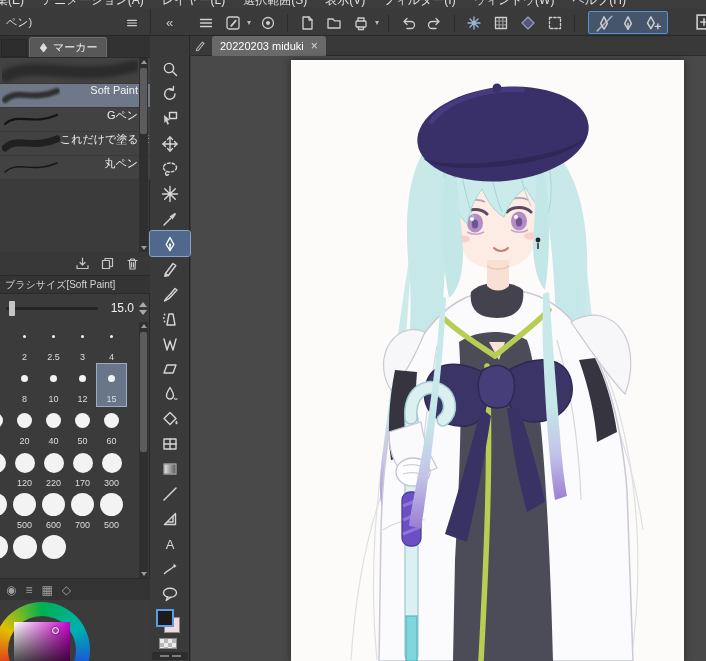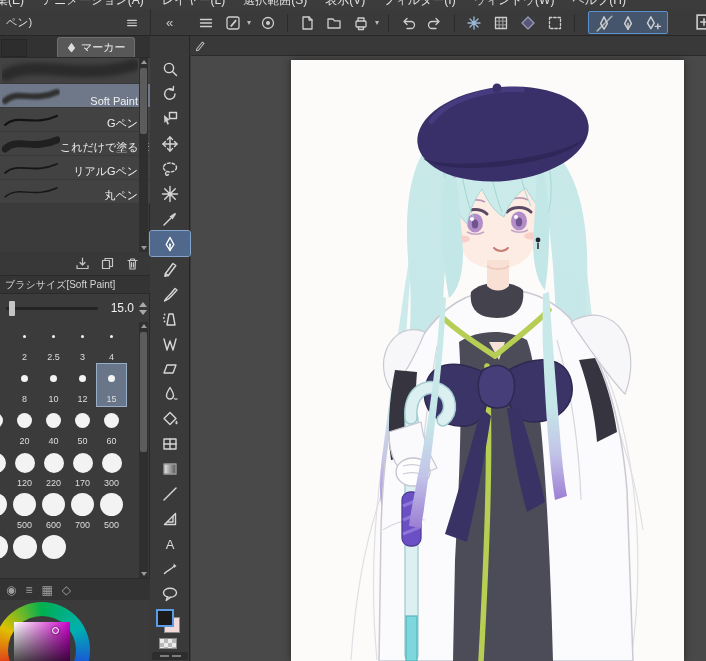--- a/index.html
+++ b/index.html
@@ -24,26 +24,26 @@
   .tbicon { width:20px; height:20px; display:flex; align-items:center; justify-content:center; border-radius:2px; }
   .tbicon svg { stroke:#cecece; fill:none; stroke-width:1.3; stroke-linecap:round; stroke-linejoin:round; display:block; }
   .vsep { width:1px; height:18px; background:#2a2a2a; margin:0 2px; }
   .ddown { font-size:8px; color:#b8b8b8; margin-left:-3px; }
   #right-group { position:absolute; left:588px; top:2px; height:23px; display:flex; align-items:center; gap:4px; padding:0 5px;
     border:1px solid #5a8fd0; background:#45556b; border-radius:2px; }
   #partial-icon { position:absolute; left:694px; top:3px; width:20px; height:20px; overflow:hidden; }
 
   
   #subtool-panel { left:0; top:36px; width:150px; height:625px; background:#3b3b3b; border-right:1px solid #282828; }
-  #tab-row { position:absolute; left:0; top:0; width:150px; height:22px; background:#323232; border-bottom:1px solid #2a2a2a; display:flex; align-items:flex-end;gap:28px; }
+  #tab-row { position:absolute; left:0; top:0; width:150px; height:22px; background:#323232; border-bottom:1px solid #2a2a2a; display:flex; align-items:flex-end; }
   #tab-stub { width:26px; height:18px; background:#2d2d2d; border:1px solid #262626; margin-left:1px; }
   #marker-tab { height:20px; margin-left:2px; padding:0 8px; background:#585858; border:1px solid #6e6e6e; border-bottom:none;
     border-radius:3px 3px 0 0; display:flex; align-items:center; gap:4px; font-size:11px; color:#f2f2f2; }
   #brush-list { position:absolute; left:0; top:22px; width:150px; height:194px; overflow:hidden; }
-  .brow { height:24px; display:flex; align-items:flex-end; background:#424242; border-bottom:1px solid #393939; padding:0 12px 0 2px; }
+  .brow { height:24px; display:flex; align-items:flex-start; background:#424242; border-bottom:1px solid #393939; padding:0 12px 0 2px; }
   .brow.partial { height:26px; }
   .brow.sel { background:#6e7888; }
   .brow .bname { margin-left:auto; font-size:11px; color:#f0f0f0; white-space:nowrap; }
   .brow svg { display:block; flex:none; }
   .sb { position:absolute; width:9px; background:#2f2f2f; }
   .sb .arr-up, .sb .arr-dn { position:absolute; left:1.5px; width:0; height:0; }
   .arr-up { top:2px; border-left:3px solid transparent; border-right:3px solid transparent; border-bottom:4px solid #9a9a9a; }
   .arr-dn { bottom:2px; border-left:3px solid transparent; border-right:3px solid transparent; border-top:4px solid #9a9a9a; }
   .sb .thumb { position:absolute; left:1px; width:7px; background:#5c5c5c; border-radius:2px; }
 
@@ -291,26 +291,20 @@
         <span class="bname">Gペン</span>
       </div>
       <div class="brow">
         <svg width="58" height="22" viewBox="0 0 58 22">
             <path d="M3 16 C16 4 30 18 55 7" stroke="#202020" stroke-width="7" fill="none" stroke-linecap="round"></path>
           </svg>
         <span class="bname">これだけで塗る筆</span>
       </div>
       <div class="brow">
         <svg width="58" height="22" viewBox="0 0 58 22">
-            <path d="M3 16 C16 4 30 18 55 7" stroke="#161616" stroke-width="1.8" fill="none" stroke-linecap="round"></path>
-          </svg>
-        <span class="bname">リアルGペン</span>
-      </div>
-      <div class="brow">
-        <svg width="58" height="22" viewBox="0 0 58 22">
             <path d="M3 16 C16 4 30 18 55 7" stroke="#161616" stroke-width="1.4" fill="none" stroke-linecap="round"></path>
           </svg>
         <span class="bname">丸ペン</span>
       </div>
     </div>
     <div class="sb" style="right:1px;top:22px;height:194px;">
       <i class="arr-up"></i>
       <div class="thumb" style="top:10px;height:66px;"></div>
       <i class="arr-dn"></i>
     </div>
@@ -696,20 +690,24 @@
         <i></i>
         <i></i>
       </div>
   </div>
 
   <div id="canvas-area" class="abs">
     <div id="tabbar">
       <svg width="12" height="12" viewBox="0 0 14 14">
           <path d="M2 10.5 L8.5 2.5 L10.5 4 L4 12 L1.8 12.4 Z"></path>
         </svg>
+      <div id="doc-tab">
+        <span>20220203 miduki</span>
+        <span class="close">×</span>
+      </div>
     </div>
 
     <div id="canvas-page">
       <svg viewBox="0 0 393 601" width="393" height="601">
         <defs>
           <linearGradient id="hairG" x1="0" y1="0" x2="0" y2="1">
             <stop offset="0" stop-color="#c9e9e9"></stop>
             <stop offset="0.55" stop-color="#c6e7e8"></stop>
             <stop offset="0.78" stop-color="#c2c3e8"></stop>
             <stop offset="1" stop-color="#9c7ed3"></stop>

